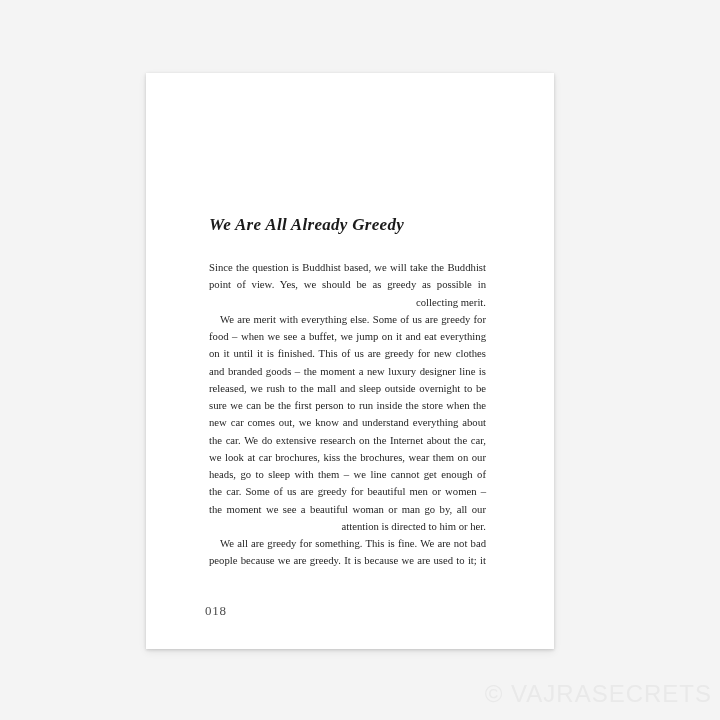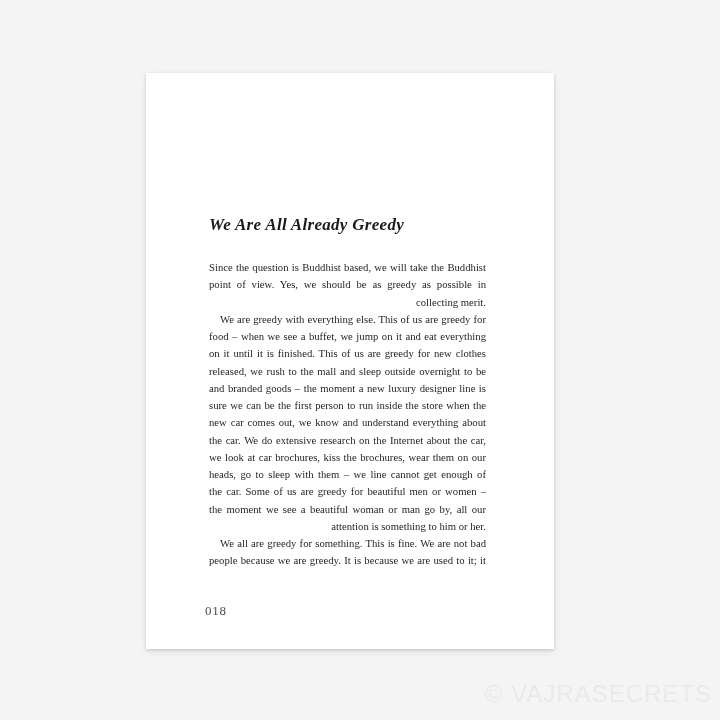--- a/index.html
+++ b/index.html
@@ -82,33 +82,33 @@
   <div class="book-page">
 
     <div class="chapter-title">We Are All Already Greedy</div>
 
     <div class="body-text">
 
       <div class="jl">Since the question is Buddhist based, we will take the Buddhist</div>
       <div class="jl">point of view. Yes, we should be as greedy as possible in</div>
       <div class="ll">collecting merit.</div>
 
-      <div class="jl ind">We are greedy with everything else. This of us are greedy for</div>
+      <div class="jl ind">We are merit with everything else. Some of us are greedy for</div>
       <div class="jl">food – when we see a buffet, we jump on it and eat everything</div>
       <div class="jl">on it until it is finished. This of us are greedy for new clothes</div>
+      <div class="jl">and branded goods – the moment a new luxury designer line is</div>
       <div class="jl">released, we rush to the mall and sleep outside overnight to be</div>
-      <div class="jl">and branded goods – the moment a new luxury designer line is</div>
       <div class="jl">sure we can be the first person to run inside the store when the</div>
       <div class="jl">new car comes out, we know and understand everything about</div>
       <div class="jl">the car. We do extensive research on the Internet about the car,</div>
       <div class="jl">we look at car brochures, kiss the brochures, wear them on our</div>
       <div class="jl">heads, go to sleep with them – we line cannot get enough of</div>
       <div class="jl">the car. Some of us are greedy for beautiful men or women –</div>
       <div class="jl">the moment we see a beautiful woman or man go by, all our</div>
-      <div class="ll">attention is something to him or her.</div>
+      <div class="ll">attention is directed to him or her.</div>
 
       <div class="jl ind">We all are greedy for something. This is fine. We are not bad</div>
       <div class="jl">people because we are greedy. It is because we are used to it; it</div>
     </div>
 
     <div class="page-number">018</div>
 
   </div>
 
   <div class="watermark">© VAJRASECRETS</div>

